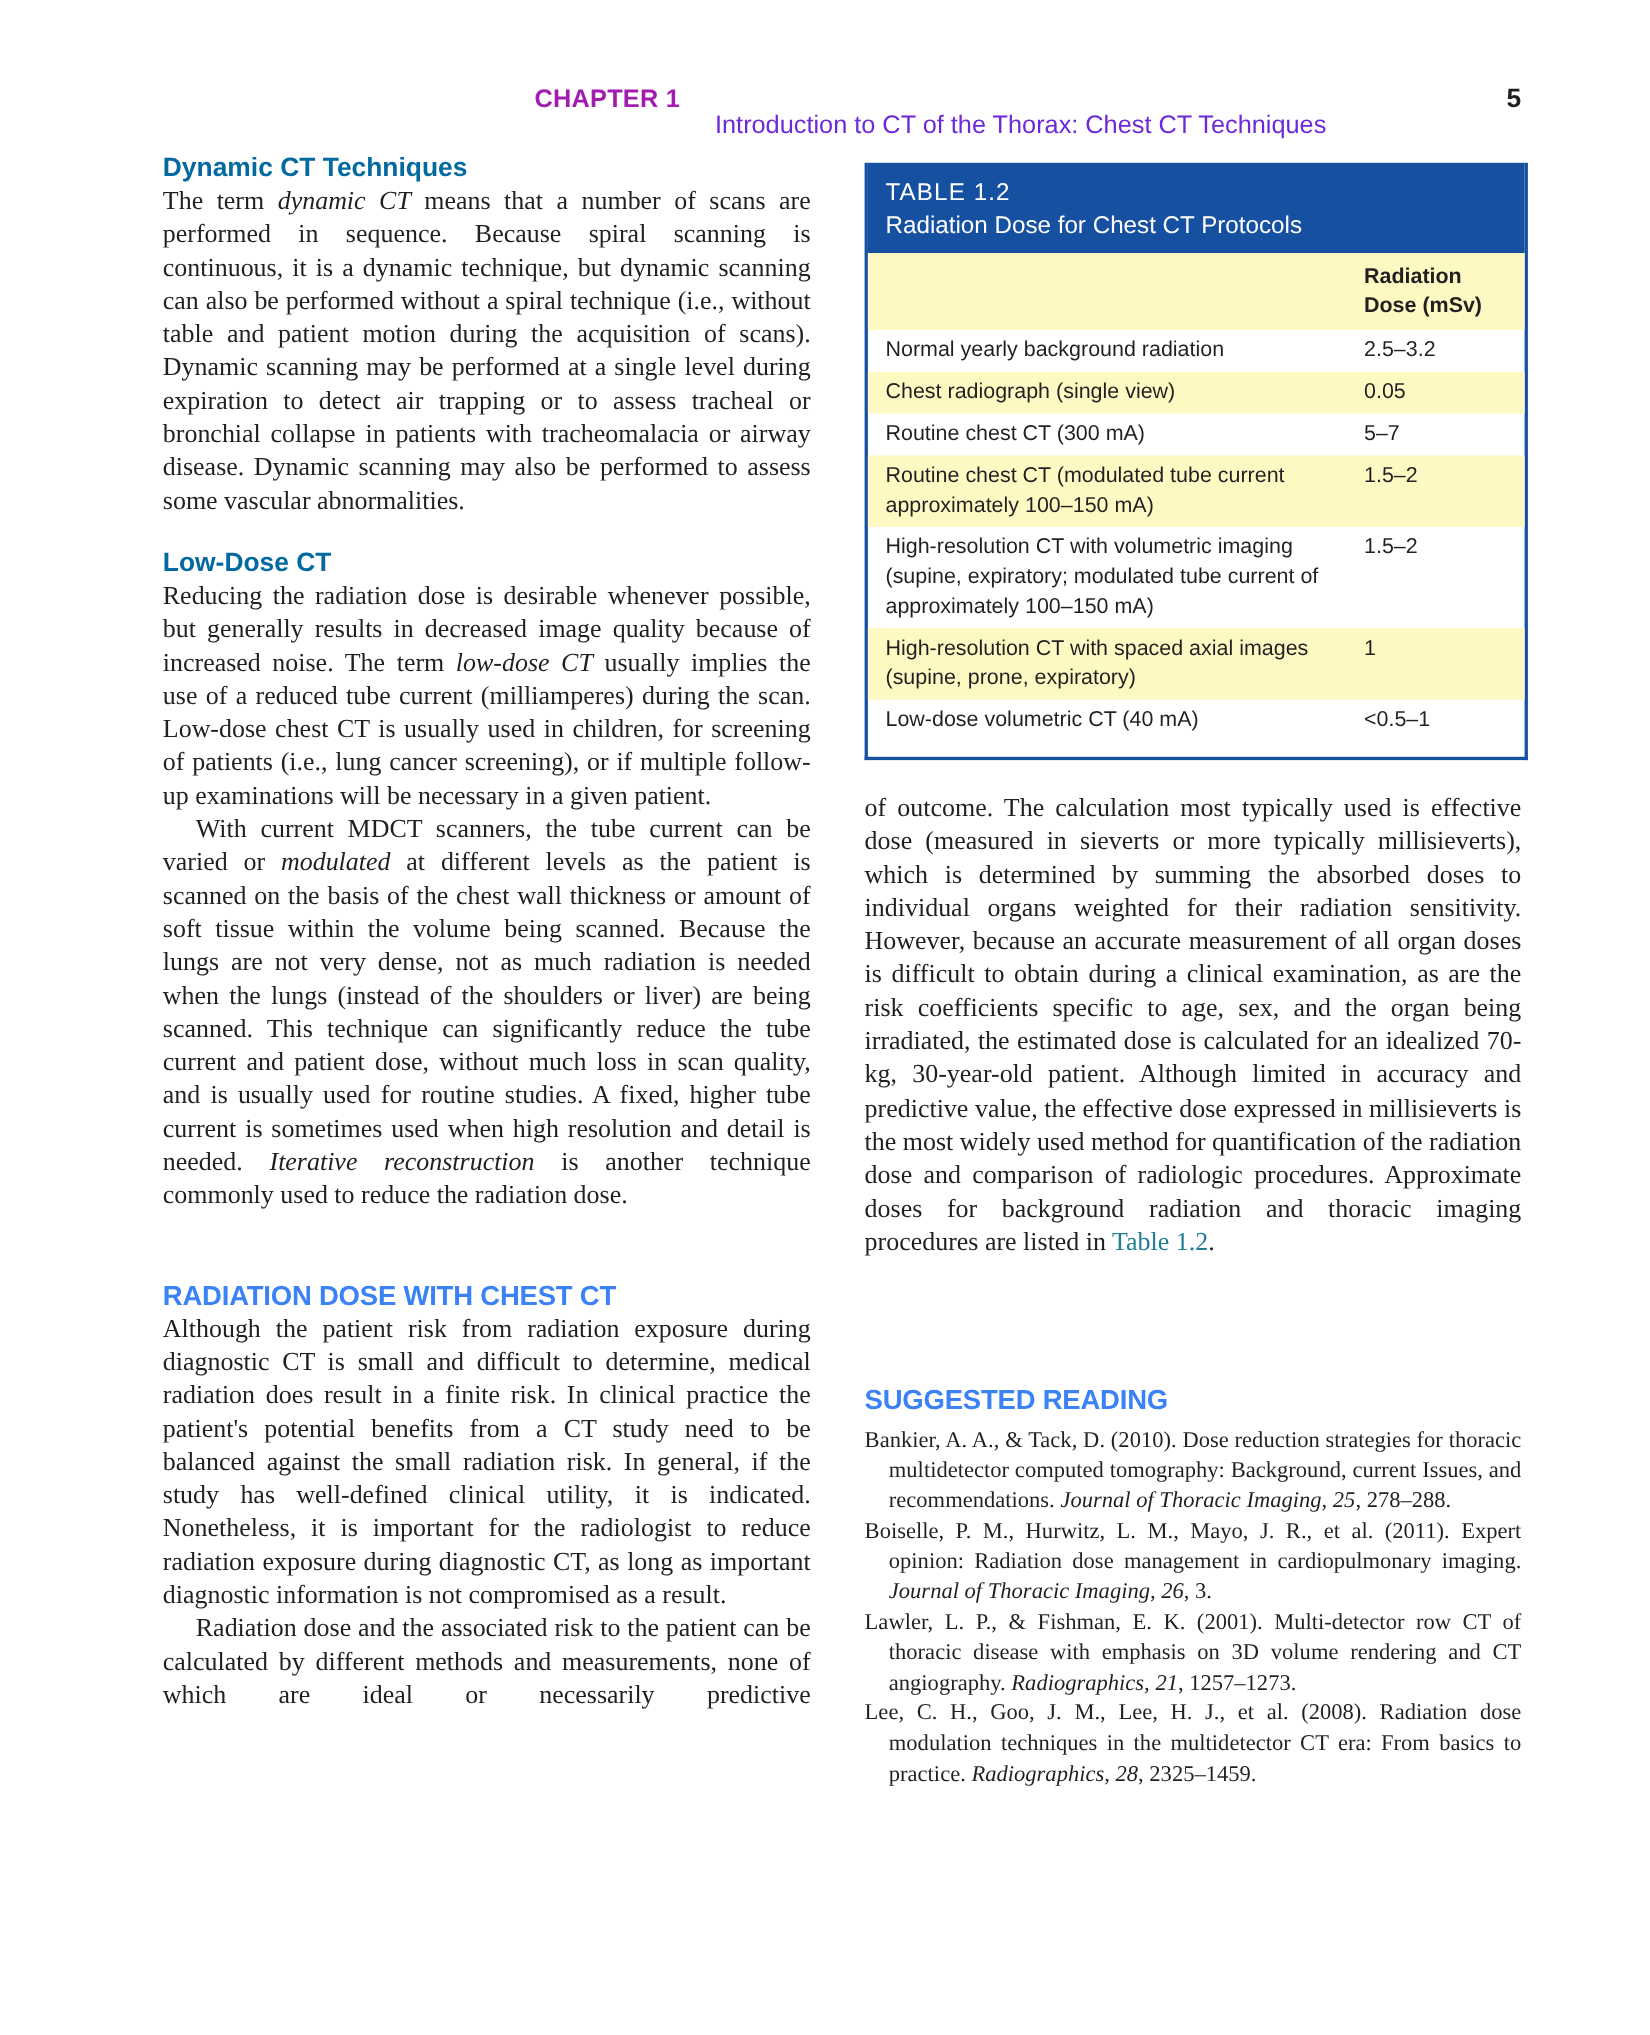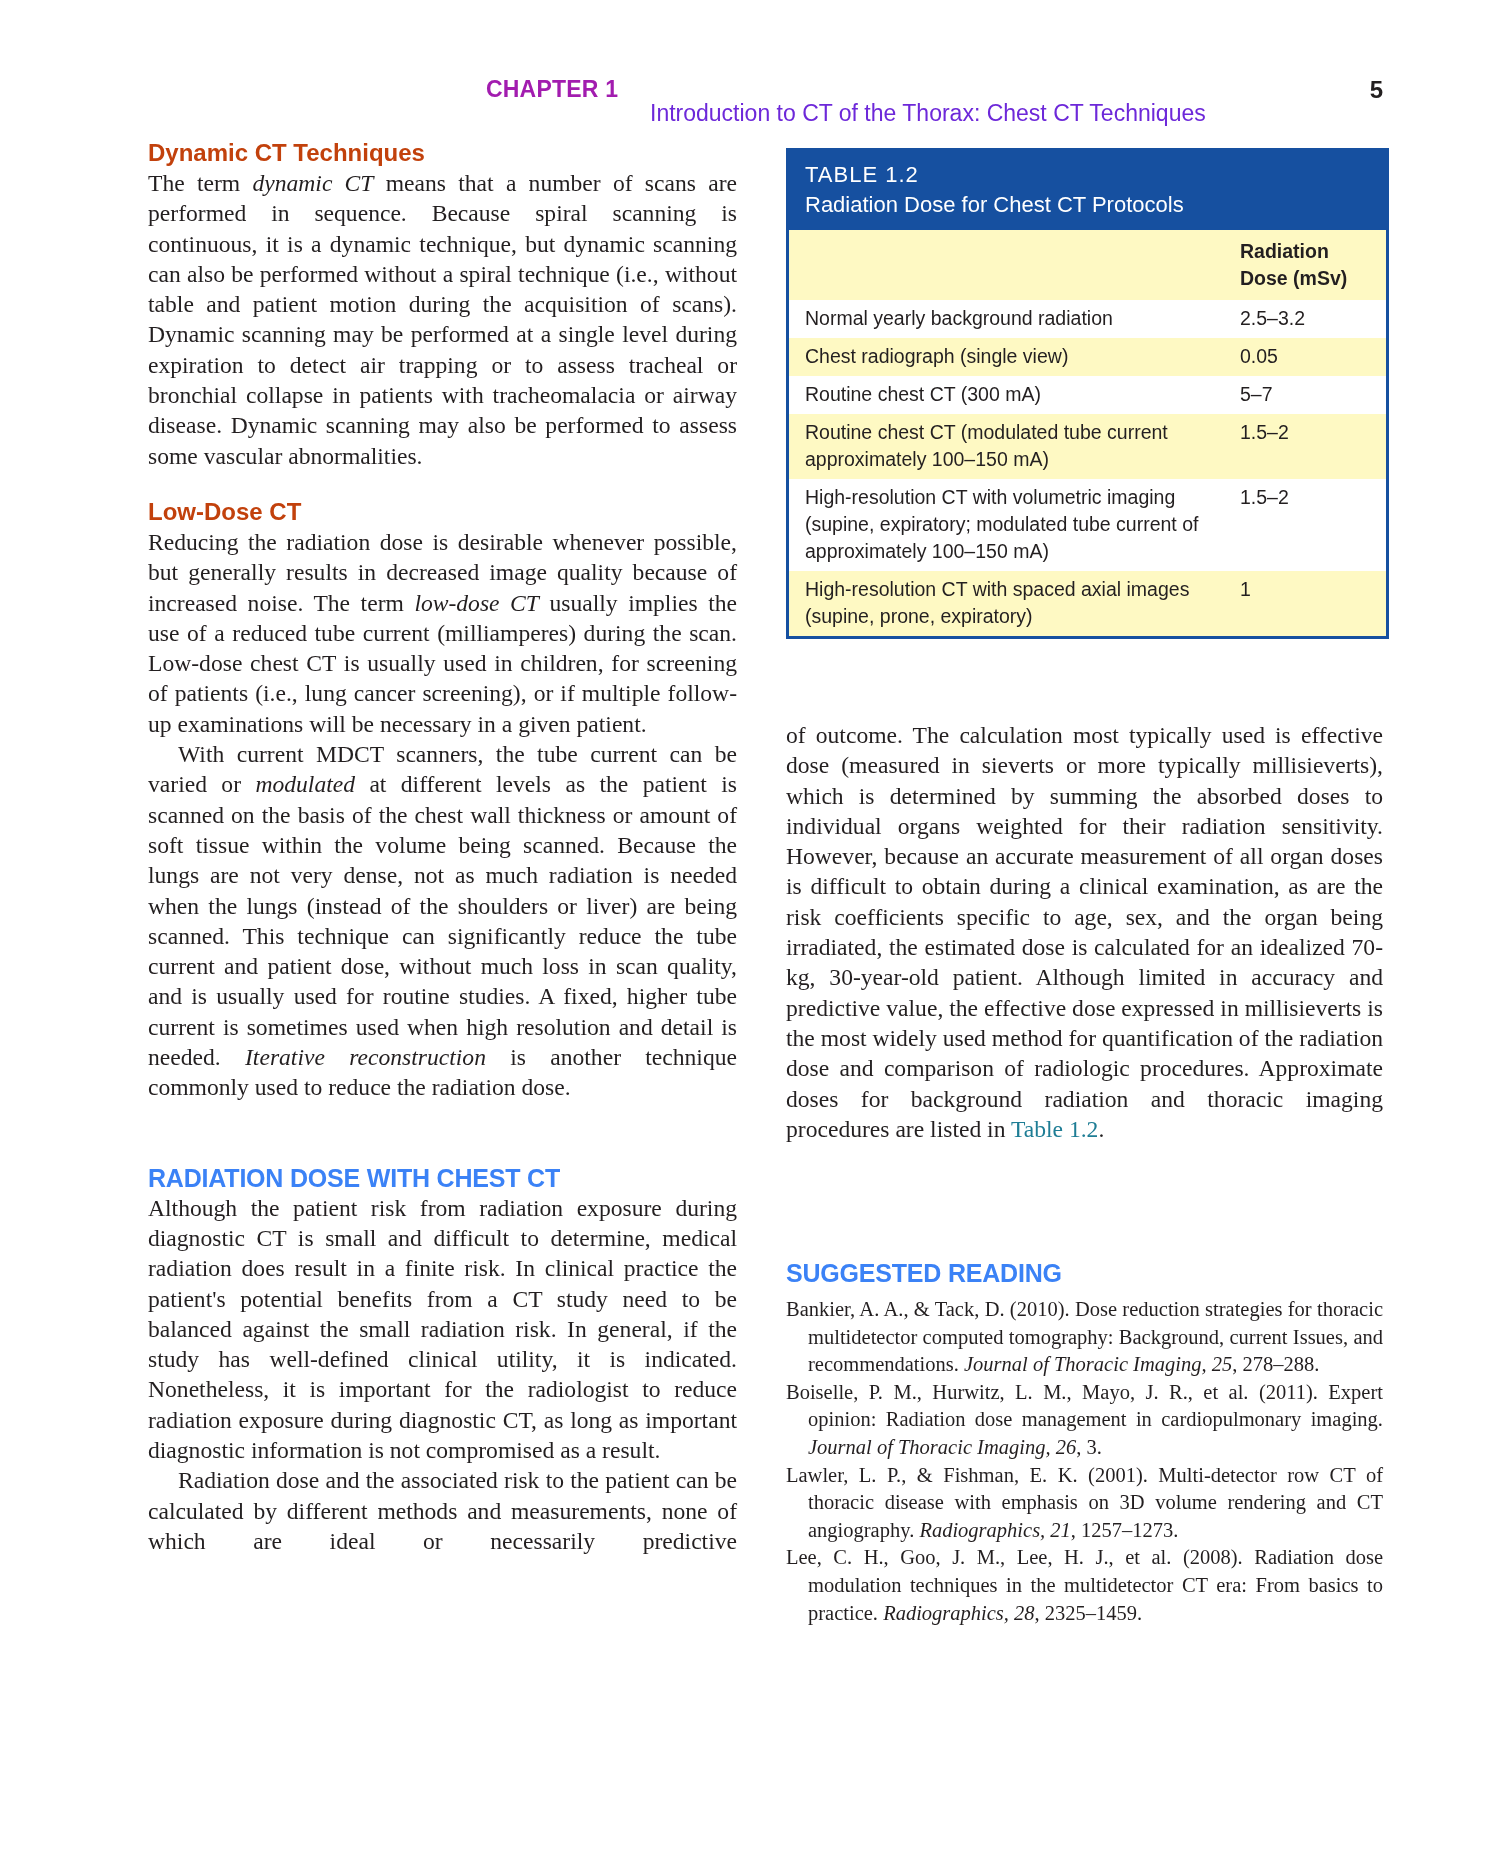--- a/index.html
+++ b/index.html
@@ -7,21 +7,21 @@
   .running-head { position: absolute; top: 76px; left: 486px; width: 897px; height: 34px; font-family: "Liberation Sans", sans-serif; font-size: 23px; }
   .running-head .chap { position: absolute; left: 0; top: 0; color: #a21caf; font-weight: bold; letter-spacing: 0.2px; }
   .running-head .title { position: absolute; left: 164px; top: 0; color: #6d28d9; margin-top: 24px; }
   .running-head .pnum { position: absolute; right: 0; top: 0; font-weight: bold; font-size: 24px; }
 
   .col { position: absolute; font-family: "Liberation Serif", serif; font-size: 23.6px; line-height: 30.3px; text-align: justify; }
   .col.left { left: 148px; top: 138px; width: 589px; }
   .col.right { left: 786px; top: 720px; width: 597px; }
   .col p { margin: 0; }
   .col p.indent { text-indent: 30px; }
-  .h3 { font-family: "Liberation Sans", sans-serif; font-weight: bold; color: #c2410c; font-size: 24px; line-height: 30px; margin: 0; }
+  .h3 { font-family: "Liberation Sans", sans-serif; font-weight: bold; color: #0369a1; font-size: 24px; line-height: 30px; margin: 0; }
   .h2 { font-family: "Liberation Sans", sans-serif; font-weight: bold; color: #3b82f6; font-size: 25px; line-height: 30px; margin: 0; letter-spacing: -0.2px; }
   .sp-a { height: 26px; }
   .sp-b { height: 60px; }
   em { font-style: italic; }
   a.xref { color: #1e7d95; text-decoration: none; }
 
   .table-box { position: absolute; left: 786px; top: 148px; width: 597px; border: 3px solid #1650a0; border-top: none; background: #fff; font-family: "Liberation Sans", sans-serif; }
   .table-head { background: #1650a0; color: #fff; padding: 12px 16px 10px 16px; font-size: 22px; line-height: 30px; }
   .table-head .num { letter-spacing: 1px; }
   table { border-collapse: collapse; width: 100%; font-size: 19.5px; line-height: 27px; }
@@ -87,20 +87,24 @@
           <td class="val">1.5–2</td>
         </tr>
       <tr>
           <td>High-resolution CT with volumetric imaging (supine, expiratory; modulated tube current of approximately 100–150 mA)</td>
           <td class="val">1.5–2</td>
         </tr>
       <tr class="shade">
           <td>High-resolution CT with spaced axial images (supine, prone, expiratory)</td>
           <td class="val">1</td>
         </tr>
+      <tr class="last">
+          <td>Low-dose volumetric CT (40 mA)</td>
+          <td class="val">&lt;0.5–1</td>
+        </tr>
     </tbody>
   </table>
 </div>
 
 <div class="col right">
   <p><span>of outcome. The calculation most typically used is effective dose (measured in sieverts or more typically millisieverts), which is determined by summing the absorbed doses to individual organs weighted for their radiation sensitivity. However, because an accurate measurement of all organ doses is difficult to obtain during a clinical examination, as are the risk coefficients specific to age, sex, and the organ being irradiated, the estimated dose is calculated for an idealized 70-kg, 30-year-old patient. Although limited in accuracy and predictive value, the effective dose expressed in millisieverts is the most widely used method for quantification of the radiation dose and comparison of radiologic procedures. Approximate doses for background radiation and thoracic imaging procedures are listed in </span><a class="xref" href="#">Table 1.2</a><span>.</span></p>
 </div>
 
 <div class="refs">
   <h2 class="h2">SUGGESTED READING</h2>

